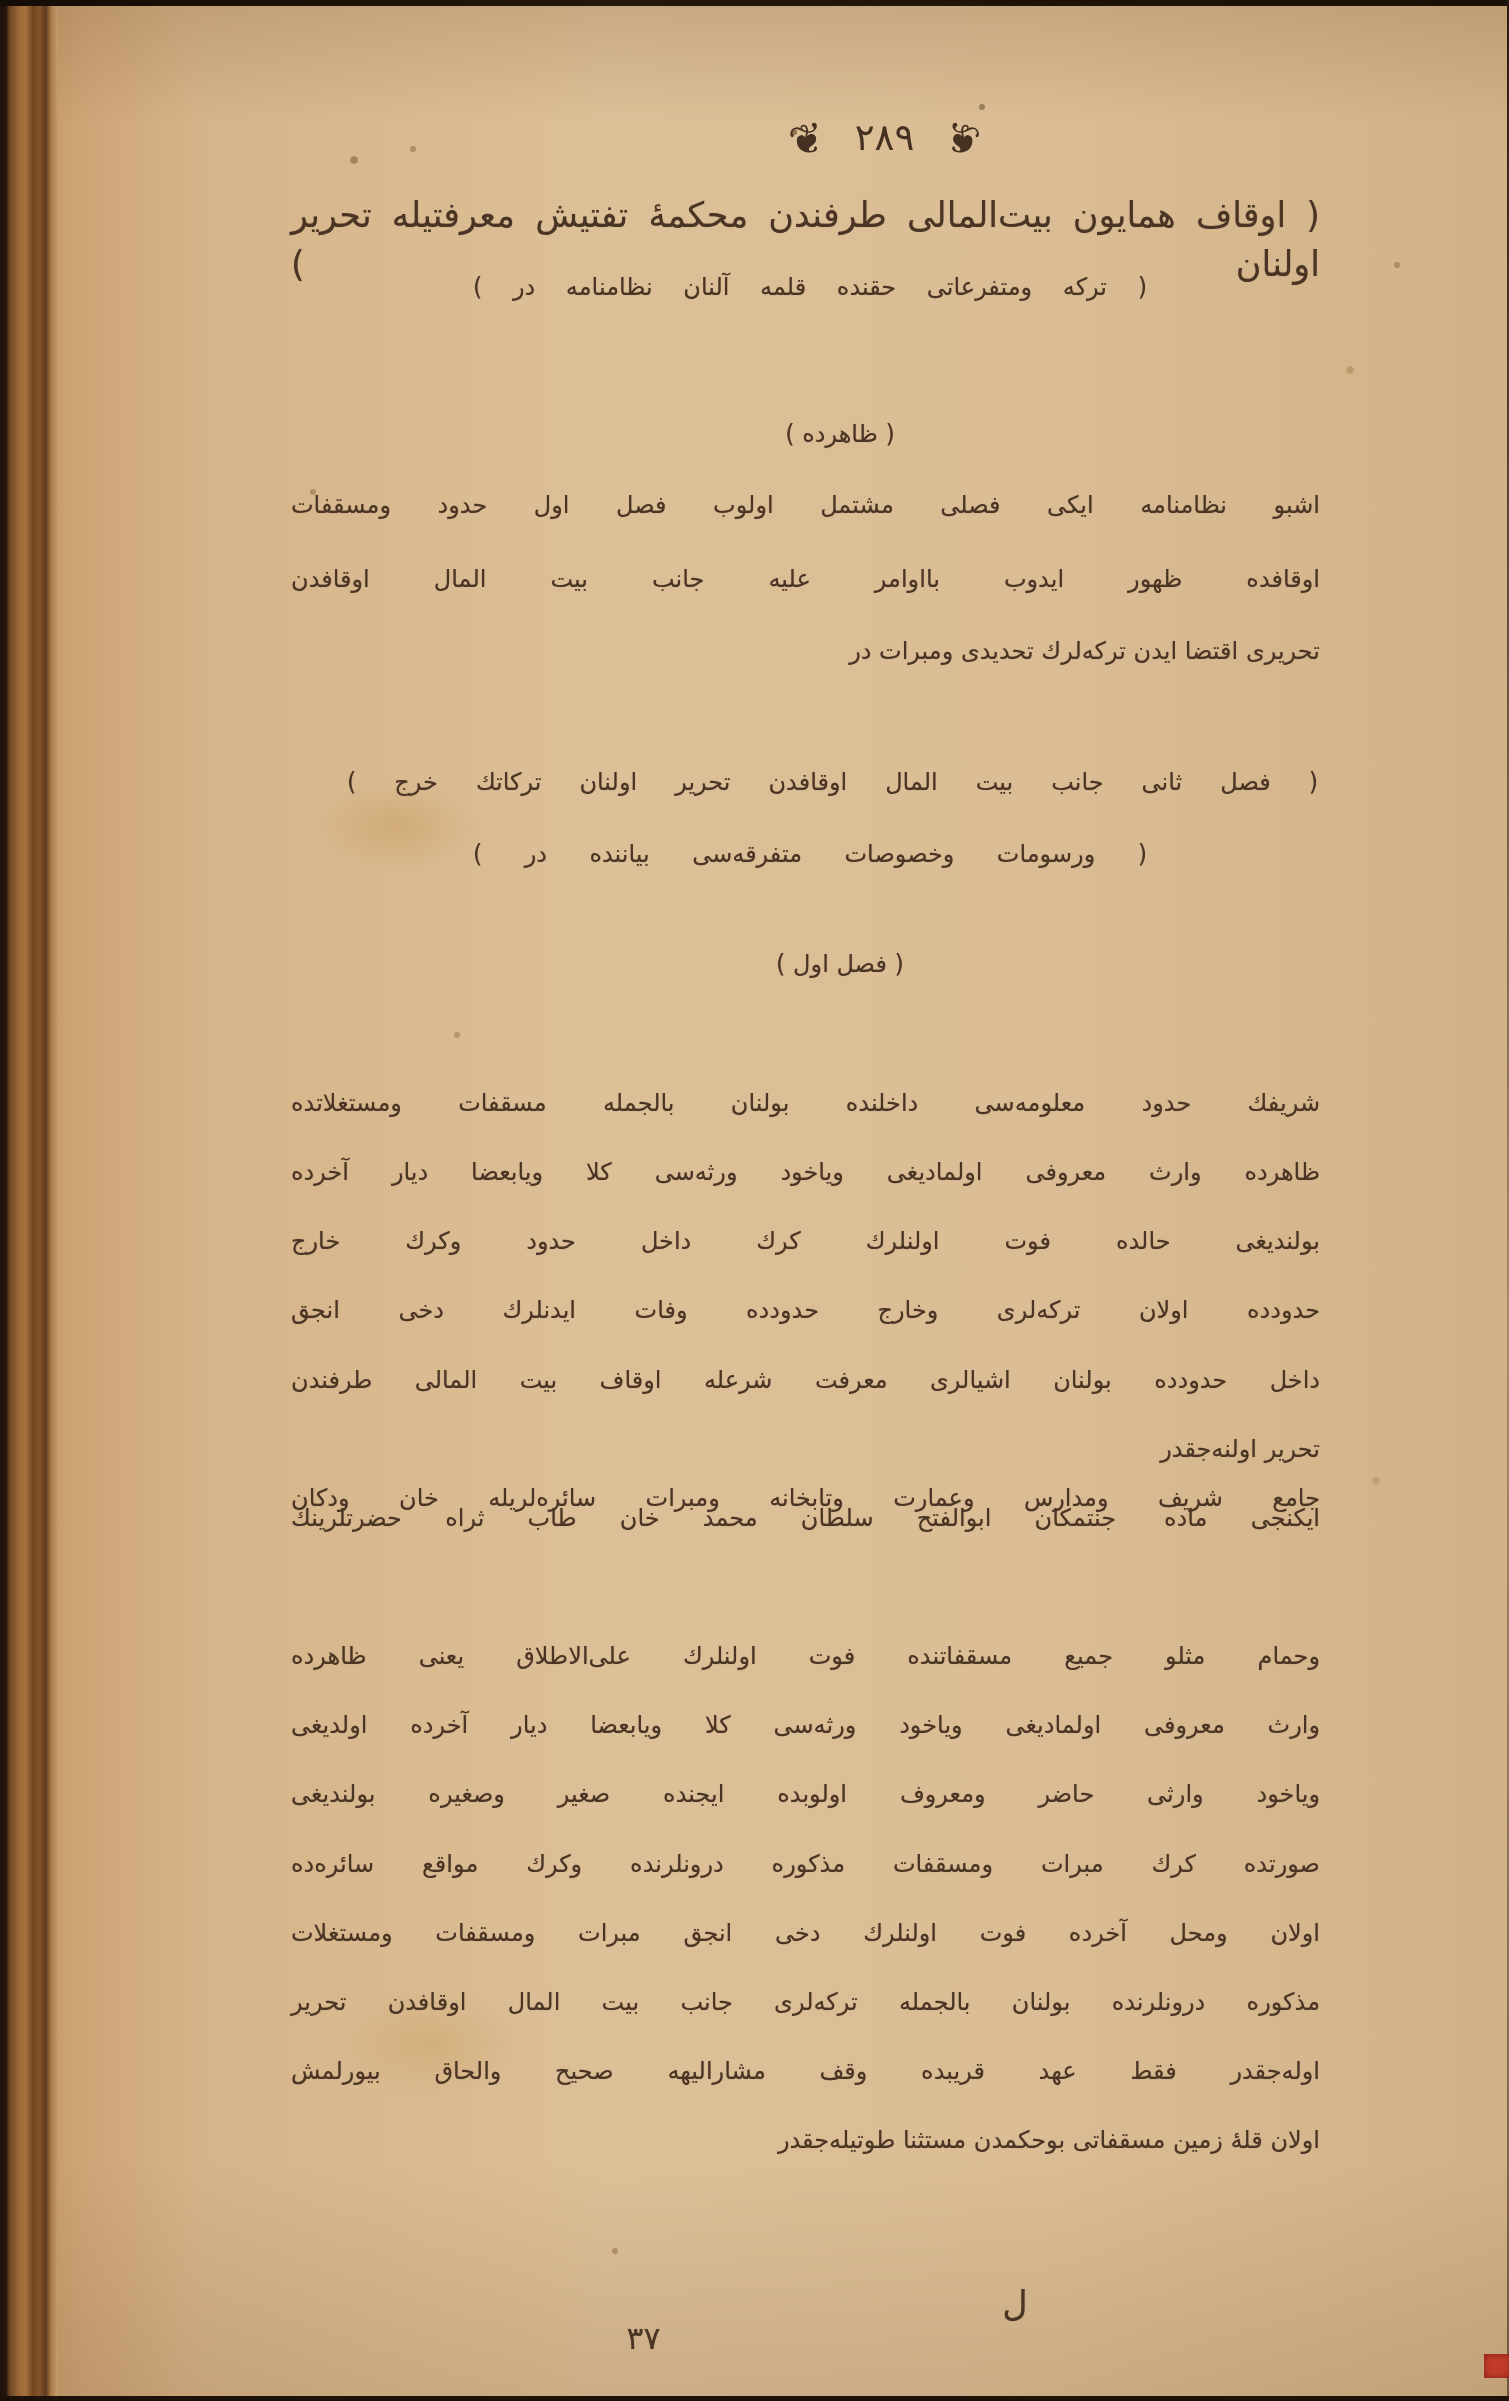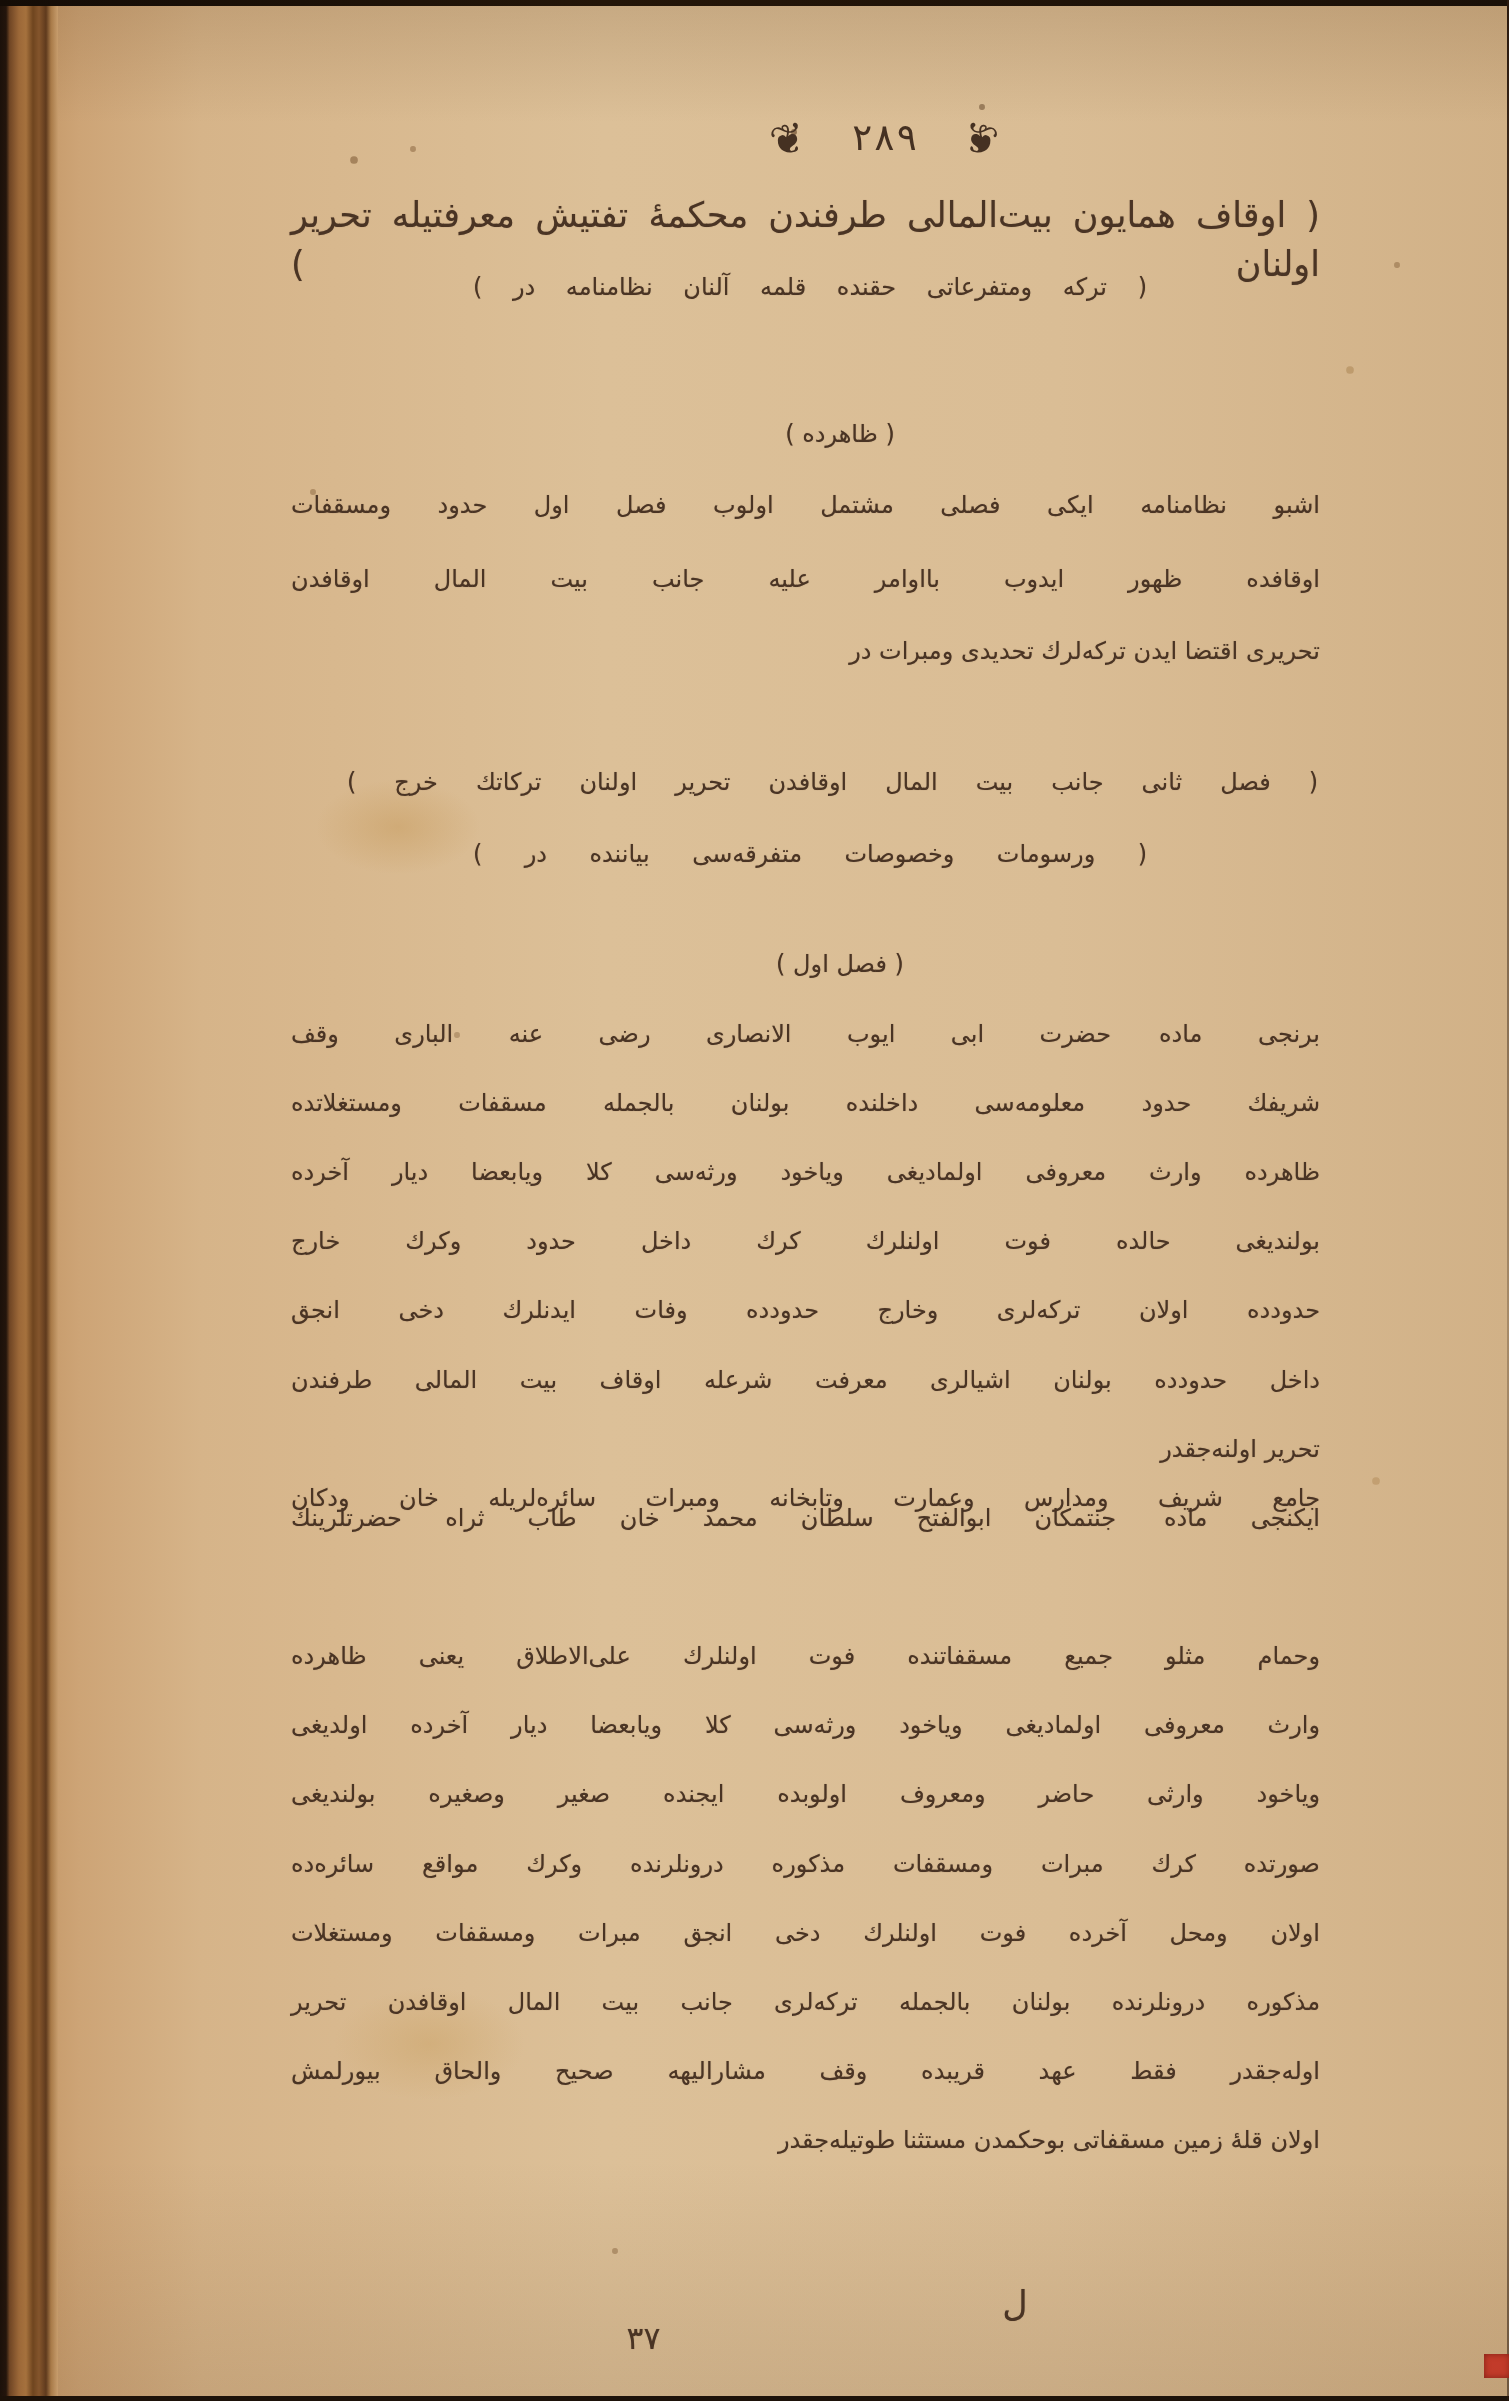--- a/index.html
+++ b/index.html
@@ -44,21 +44,21 @@
     letter-spacing:0.4px;
   }
   .just{text-align:justify;text-align-last:justify;}
   .rgt{text-align:right;}
   .ctr{text-align:center;text-align-last:center;}
   .hdr-orn{position:absolute;left:683px;top:110px;width:403px;text-align:center;
     color:#453122;font-size:39px;line-height:53px;direction:rtl;}
   .hdr-orn .leaf{display:inline-block;font-size:42px;vertical-align:-3.5px;}
   .leaf-l{transform:scaleX(-1) rotate(-12deg);}
   .leaf-r{transform:rotate(-12deg);}
-  .hdr-orn .num{display:inline-block;margin:0 33px;font-size:37px;letter-spacing:3.5px;font-family:Liberation Mono, monospace;}
+  .hdr-orn .num{display:inline-block;margin:0 18px;font-size:37px;letter-spacing:3.5px;}
   .t1{top:191px;font-size:35px;}
   .t2{top:263px;left:473px;width:674px;}
   .h-muq{top:410px;left:621px;width:438px;}
   .h-f2a{top:758px;left:347px;width:971px;}
   .h-f2b{top:830px;left:473px;width:674px;}
   .h-f1{top:940px;left:621px;width:438px;}
   .ftr-num{position:absolute;left:569px;top:2281px;width:149px;text-align:center;
     font-size:31.5px;color:#4a3424;text-shadow:0 0 0.9px rgba(74,52,36,.45);margin-top:39px;}
   .ftr-cw{position:absolute;left:958px;top:2284px;width:114px;text-align:center;
     font-size:35px;color:#4a3424;text-shadow:0 0 0.9px rgba(74,52,36,.45);}
@@ -88,21 +88,20 @@
 
   <div class="tl just" style="top:481px">اشبو نظامنامه ايكى فصلى مشتمل اولوب فصل اول حدود ومسقفات</div>
   <div class="tl just" style="top:555px">اوقافده ظهور ايدوب بااوامر عليه جانب بيت المال اوقافدن</div>
   <div class="tl rgt" style="top:627px">تحريرى اقتضا ايدن تركه‌لرك تحديدى ومبرات در</div>
 
   <div class="tl just h-f2a">( فصل ثانى جانب بيت المال اوقافدن تحرير اولنان تركاتك خرج )</div>
   <div class="tl just h-f2b">( ورسومات وخصوصات متفرقه‌سى بياننده در )</div>
 
   <div class="tl ctr h-f1">( فصل اول )</div>
 
-  <div class="tl just" style="top:1010px">برنجى ماده  حضرت ابى ايوب الانصارى رضى عنه البارى وقف</div>
   <div class="tl just" style="top:1079px">شريفك حدود معلومه‌سى داخلنده بولنان بالجمله مسقفات ومستغلاتده</div>
   <div class="tl just" style="top:1148px">ظاهرده وارث معروفى اولماديغى وياخود ورثه‌سى كلا ويابعضا ديار آخرده</div>
   <div class="tl just" style="top:1217px">بولنديغى حالده فوت اولنلرك كرك داخل حدود وكرك خارج</div>
   <div class="tl just" style="top:1286px">حدودده اولان تركه‌لرى وخارج حدودده وفات ايدنلرك دخى انجق</div>
   <div class="tl just" style="top:1356px">داخل حدودده بولنان اشيالرى معرفت شرعله اوقاف بيت المالى طرفندن</div>
   <div class="tl rgt" style="top:1425px">تحرير اولنه‌جقدر</div>
 
   <div class="tl just" style="top:1494px">ايكنجى ماده  جنتمكان ابوالفتح سلطان محمد خان طاب ثراه حضرتلرينك</div>
   <div class="tl just" style="top:1474px">جامع شريف ومدارس وعمارت وتابخانه ومبرات سائره‌لريله خان ودكان</div>
   <div class="tl just" style="top:1632px">وحمام مثلو جميع مسقفاتنده فوت اولنلرك على‌الاطلاق يعنى ظاهرده</div>

